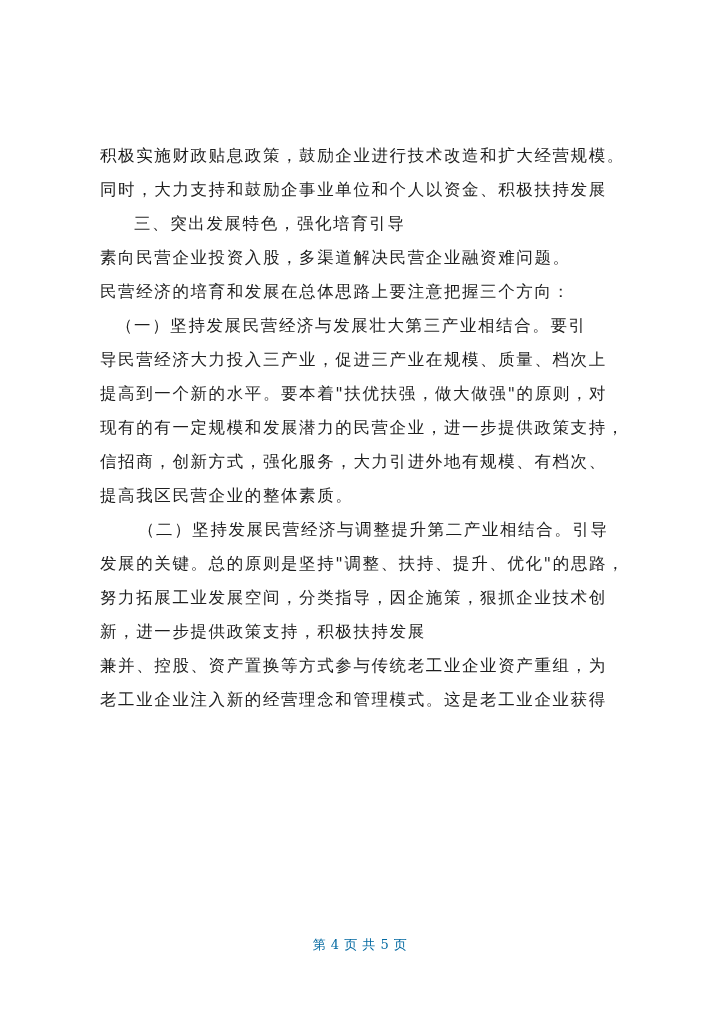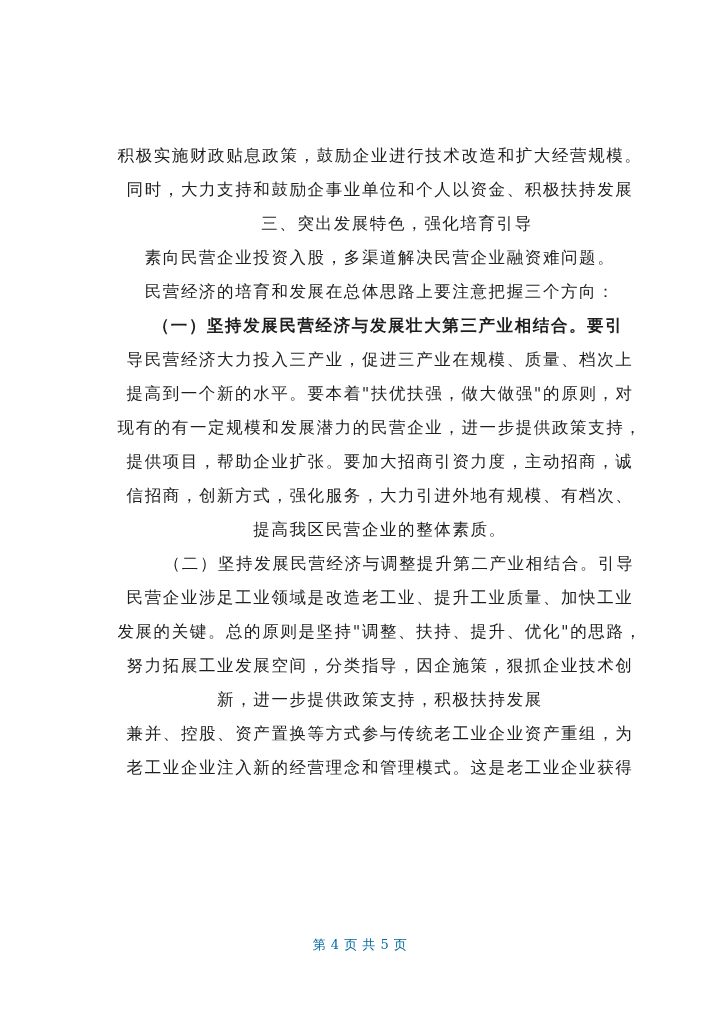--- a/index.html
+++ b/index.html
@@ -20,32 +20,31 @@
       left: 0; top: 0;
       width: 720px;
       height: 1018px;
       background: #ffffff;
     }
     .body-text {
       position: absolute;
       left: 100px;
       top: 139px;
       width: 560px;
-      text-align: center;
     }
     .line {
       height: 34px;
       line-height: 34px;
       font-size: 16.5px;
       letter-spacing: 1.6px;
       white-space: nowrap;
       color: #1e1e1e;
     }
     .line.indent-1 { padding-left: 34px; }
-    .line.indent-half { padding-left: 16px; font-weight: bold; }
+    .line.indent-half { padding-left: 16px; }
     .line.indent-2 { padding-left: 38px; }
     .footer {
       position: absolute;
       left: 0;
       width: 720px;
       top: 936px;
       text-align: center;
       font-size: 13px;
       letter-spacing: 0.5px;
       color: #0369a1;
@@ -58,25 +57,23 @@
   <div class="body-text">
     <div class="line">积极实施财政贴息政策，鼓励企业进行技术改造和扩大经营规模。</div>
     <div class="line">同时，大力支持和鼓励企事业单位和个人以资金、积极扶持发展</div>
     <div class="line indent-1">三、突出发展特色，强化培育引导</div>
     <div class="line">素向民营企业投资入股，多渠道解决民营企业融资难问题。</div>
     <div class="line">民营经济的培育和发展在总体思路上要注意把握三个方向：</div>
     <div class="line indent-half">（一）坚持发展民营经济与发展壮大第三产业相结合。要引</div>
     <div class="line">导民营经济大力投入三产业，促进三产业在规模、质量、档次上</div>
     <div class="line">提高到一个新的水平。要本着"扶优扶强，做大做强"的原则，对</div>
     <div class="line">现有的有一定规模和发展潜力的民营企业，进一步提供政策支持，</div>
-    <div class="line">提供项目，帮助企业扩张。要加大招商引资力度，主动招商，诚</div>
     <div class="line">信招商，创新方式，强化服务，大力引进外地有规模、有档次、</div>
     <div class="line">提高我区民营企业的整体素质。</div>
     <div class="line indent-2">（二）坚持发展民营经济与调整提升第二产业相结合。引导</div>
-    <div class="line">民营企业涉足工业领域是改造老工业、提升工业质量、加快工业</div>
     <div class="line">发展的关键。总的原则是坚持"调整、扶持、提升、优化"的思路，</div>
     <div class="line">努力拓展工业发展空间，分类指导，因企施策，狠抓企业技术创</div>
     <div class="line">新，进一步提供政策支持，积极扶持发展</div>
     <div class="line">兼并、控股、资产置换等方式参与传统老工业企业资产重组，为</div>
     <div class="line">老工业企业注入新的经营理念和管理模式。这是老工业企业获得</div>
   </div>
 
   <div class="footer">第 4 页  共 5 页</div>
 </div>
 

